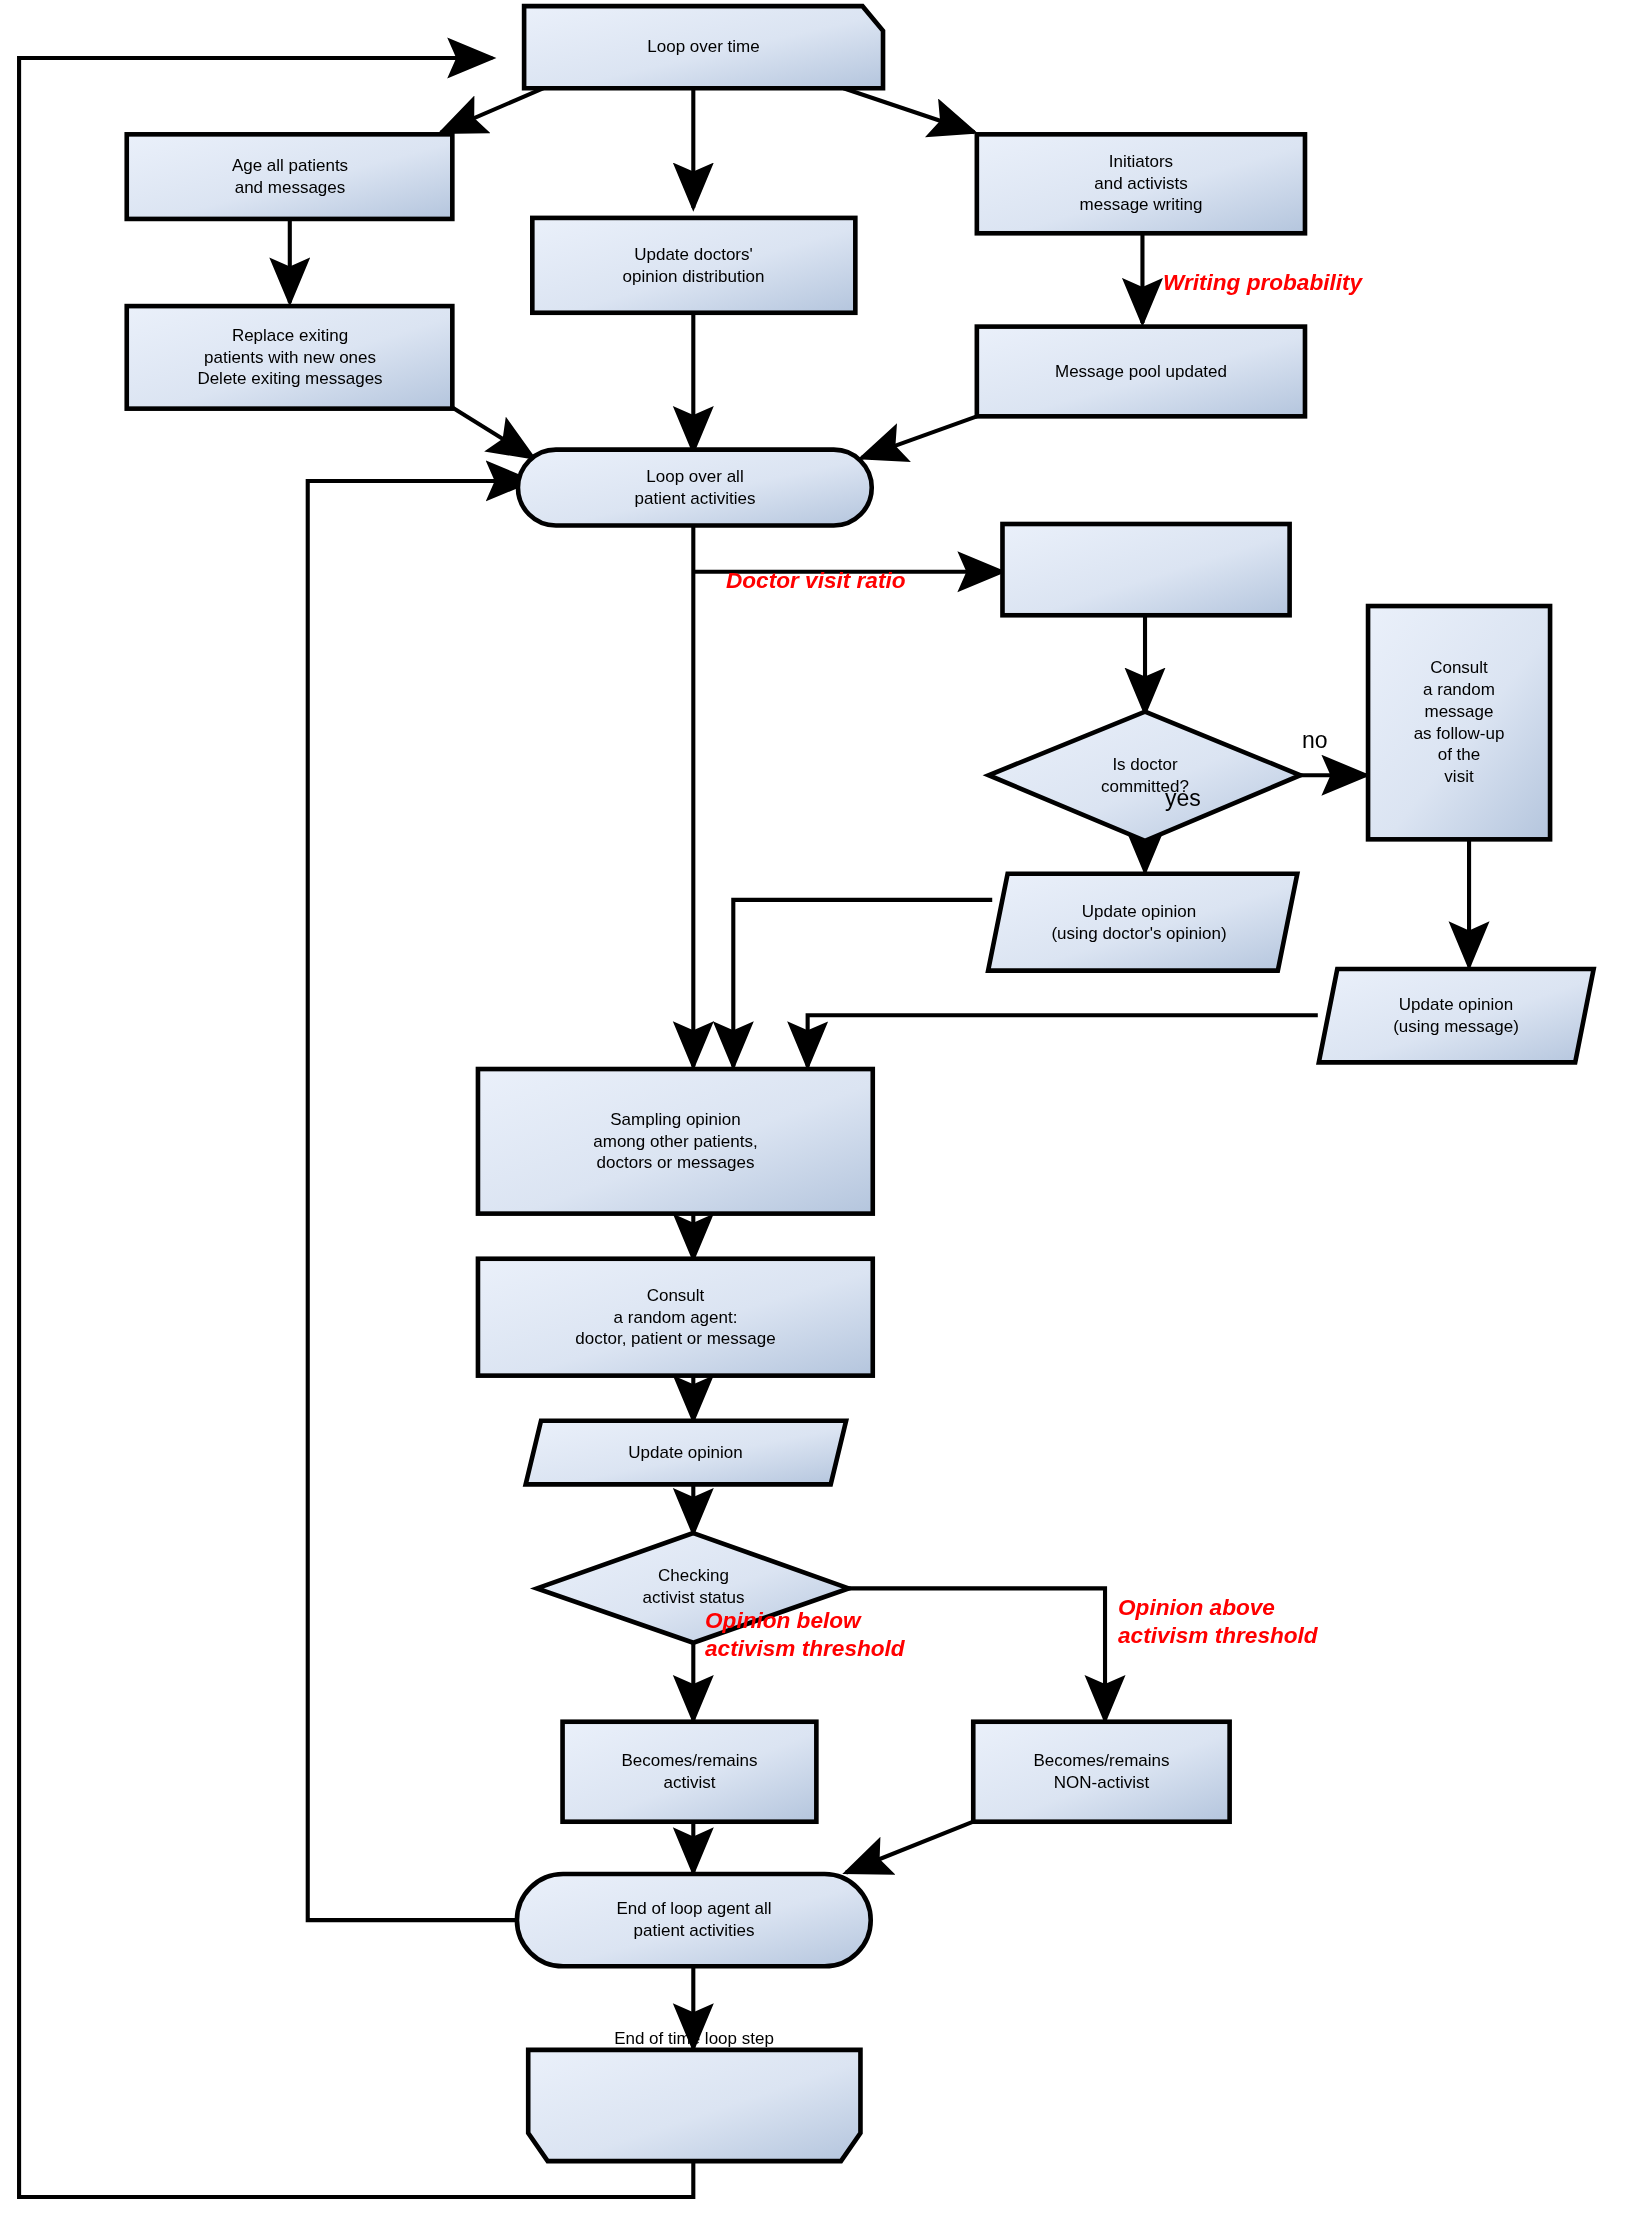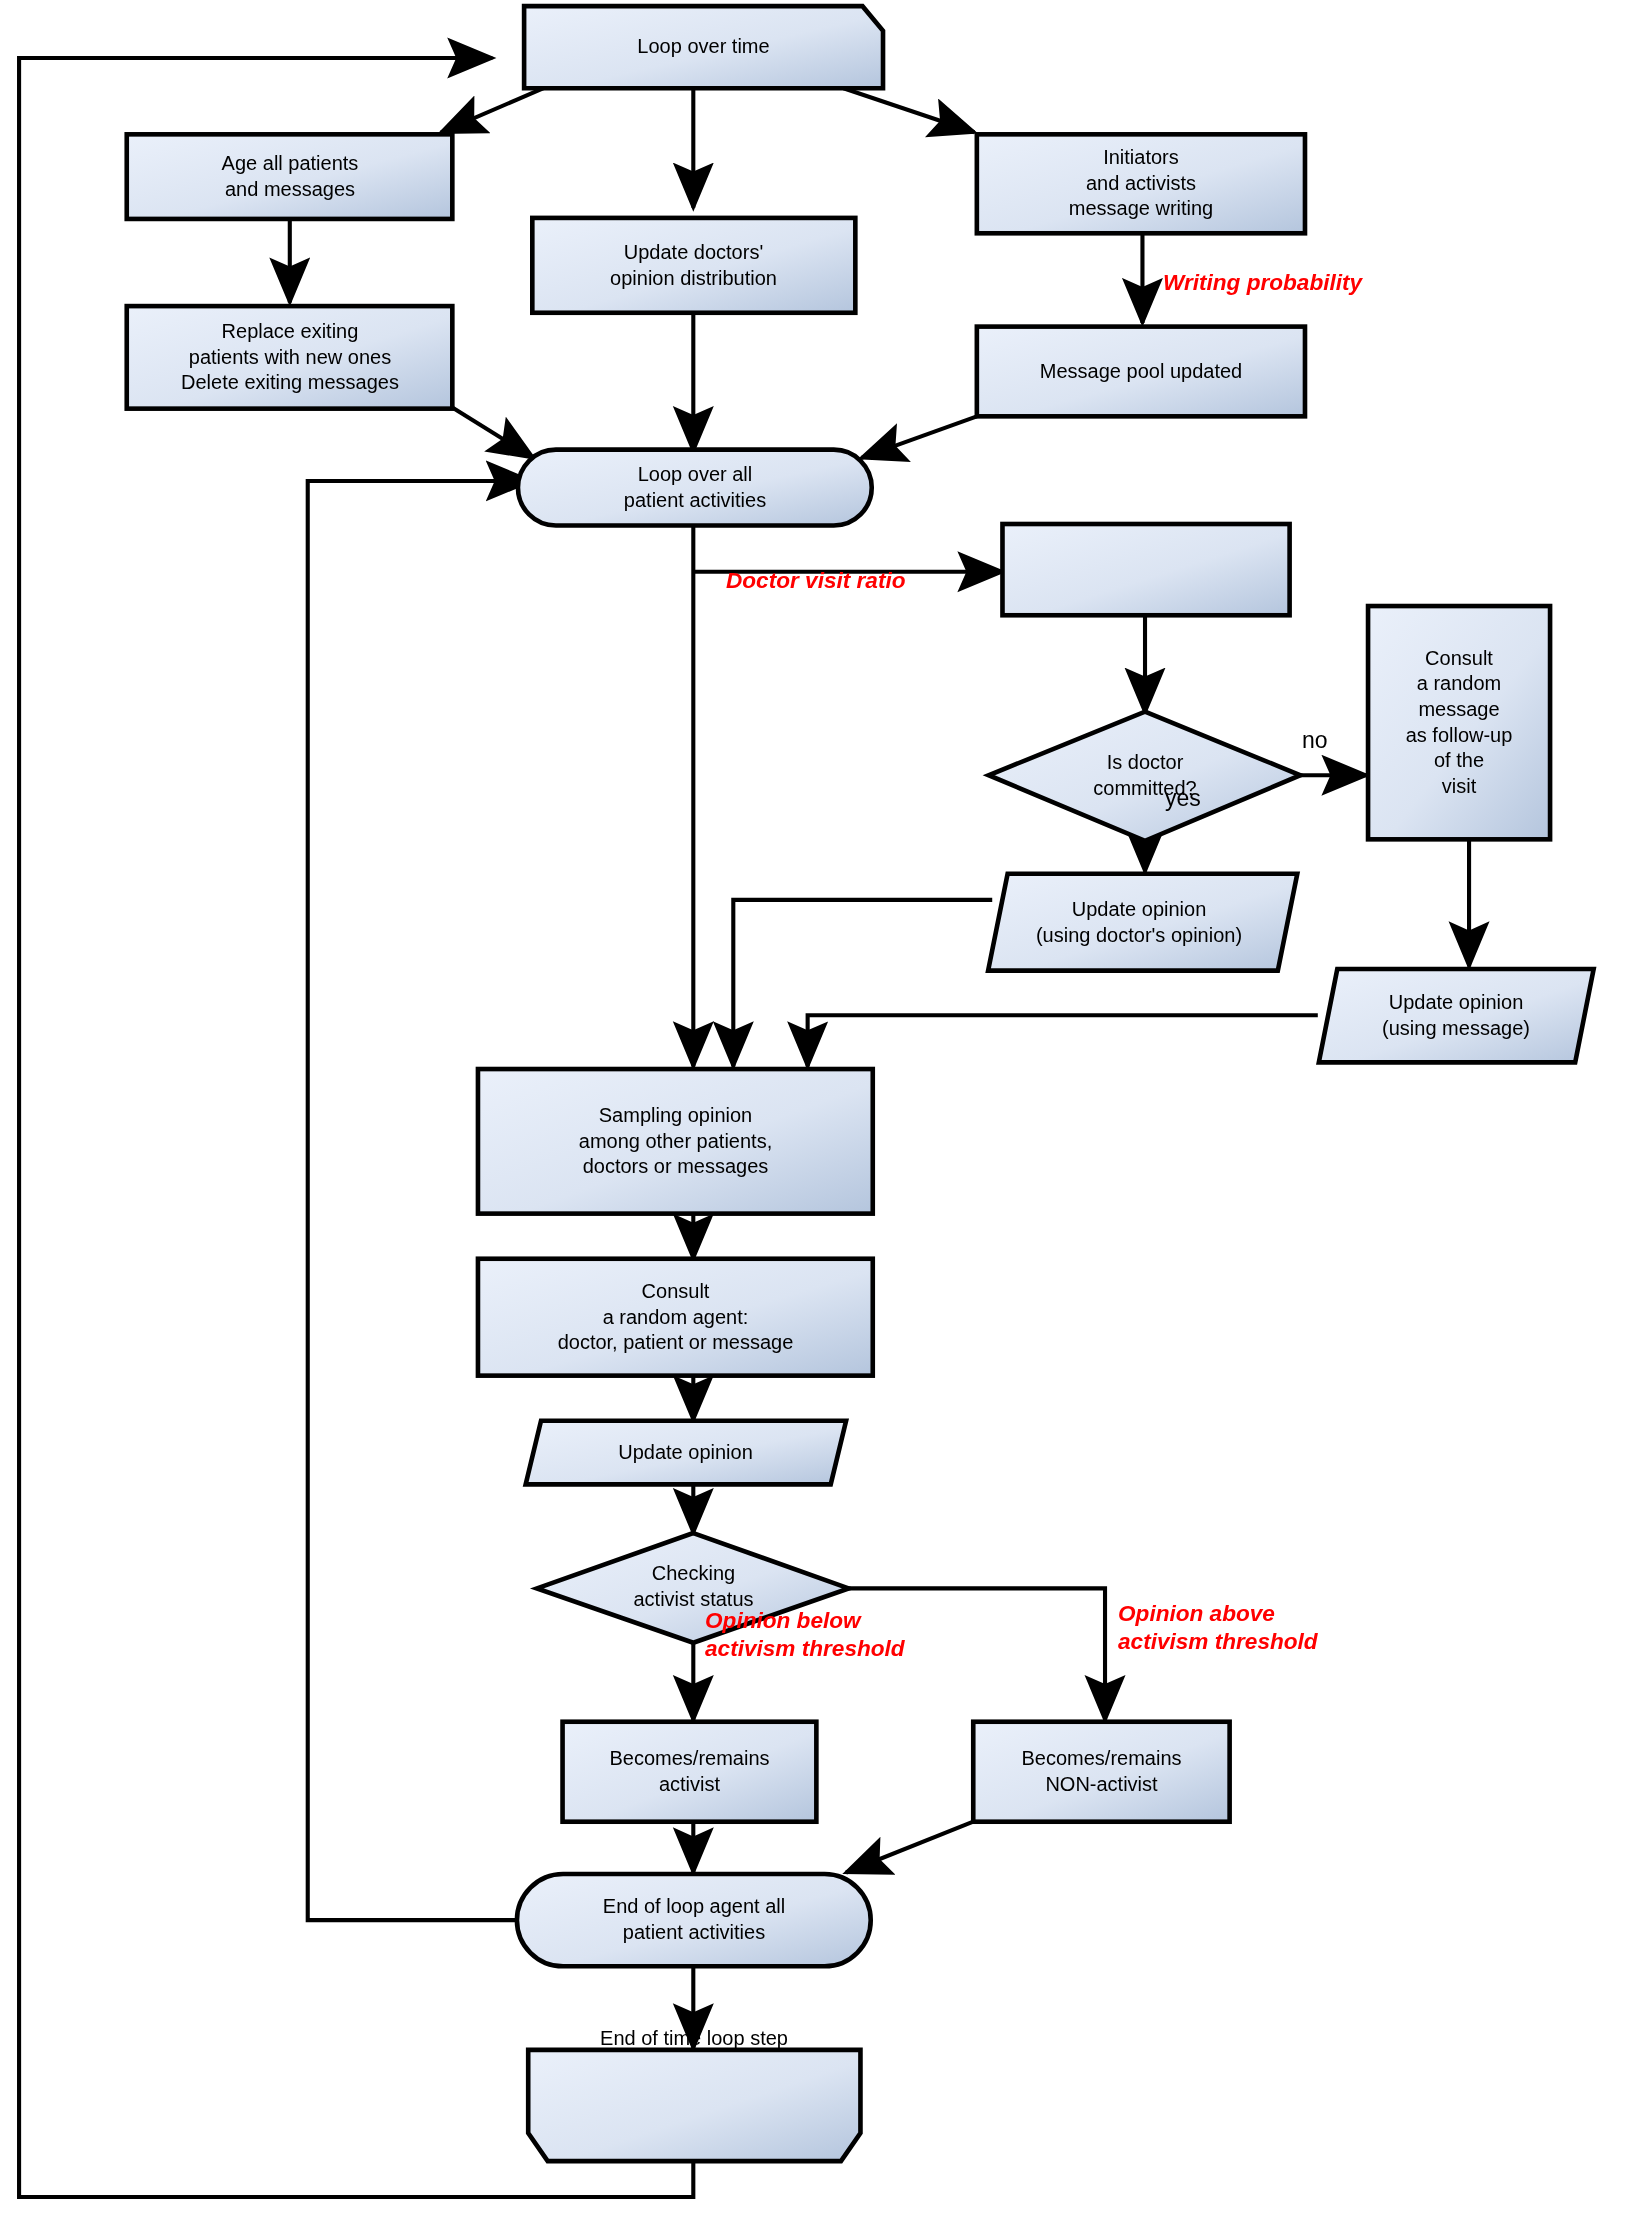--- a/index.html
+++ b/index.html
@@ -1,20 +1,20 @@
 <!DOCTYPE html>
 <html style="font-size:8.2px"><head>
 <meta charset="utf-8">
 <style>
   html,body{margin:0;padding:0;background:#ffffff;}
   #canvas{position:relative;width:1644px;height:2216px;background:#ffffff;
           font-family:"Liberation Sans", sans-serif;overflow:hidden;}
   svg.layer{position:absolute;left:0;top:0;width:1644px;height:2216px;}
   .nodelabel{position:absolute;display:flex;align-items:center;justify-content:center;
-             text-align:center;color:#000;font-size:20px;line-height:1.28;
+             text-align:center;color:#000;font-size:17px;line-height:1.28;
              font-family:"Liberation Sans", sans-serif;white-space:pre-line;
              pointer-events:none;}
   .edgelabel{position:absolute;color:#ff0000;font-style:italic;font-weight:bold;
              font-size:22.6px;line-height:1.22;white-space:pre-line;
              font-family:"Liberation Sans", sans-serif;}
   .smalllabel{position:absolute;color:#000;font-size:23px;
              font-family:"Liberation Sans", sans-serif;}
 </style>
 </head>
 <body>
@@ -172,19 +172,19 @@
   <div class="nodelabel" style="left:968px;top:1722px;width:267px;height:100px;">Becomes/remains
 NON-activist</div>
   <div class="nodelabel" style="left:517px;top:1874px;width:354px;height:92px;">End of loop agent all
 patient activities</div>
   <div class="nodelabel" style="left:528px;top:1987px;width:332px;height:103px;">End of time loop step</div>
 
   <div class="edgelabel" style="left:1163px;top:269px;">Writing probability</div>
   <div class="edgelabel" style="left:726px;top:567px;">Doctor visit ratio</div>
   <div class="edgelabel" style="left:705px;top:1607px;">Opinion below
 activism threshold</div>
-  <div class="edgelabel" style="left:1118px;top:1594px;margin-top:6px;">Opinion above
+  <div class="edgelabel" style="left:1118px;top:1594px;">Opinion above
 activism threshold</div>
   <div class="smalllabel" style="left:1302px;top:727px;">no</div>
   <div class="smalllabel" style="left:1165px;top:785px;">yes</div>
 
 </div>
 
 
 </body></html>

